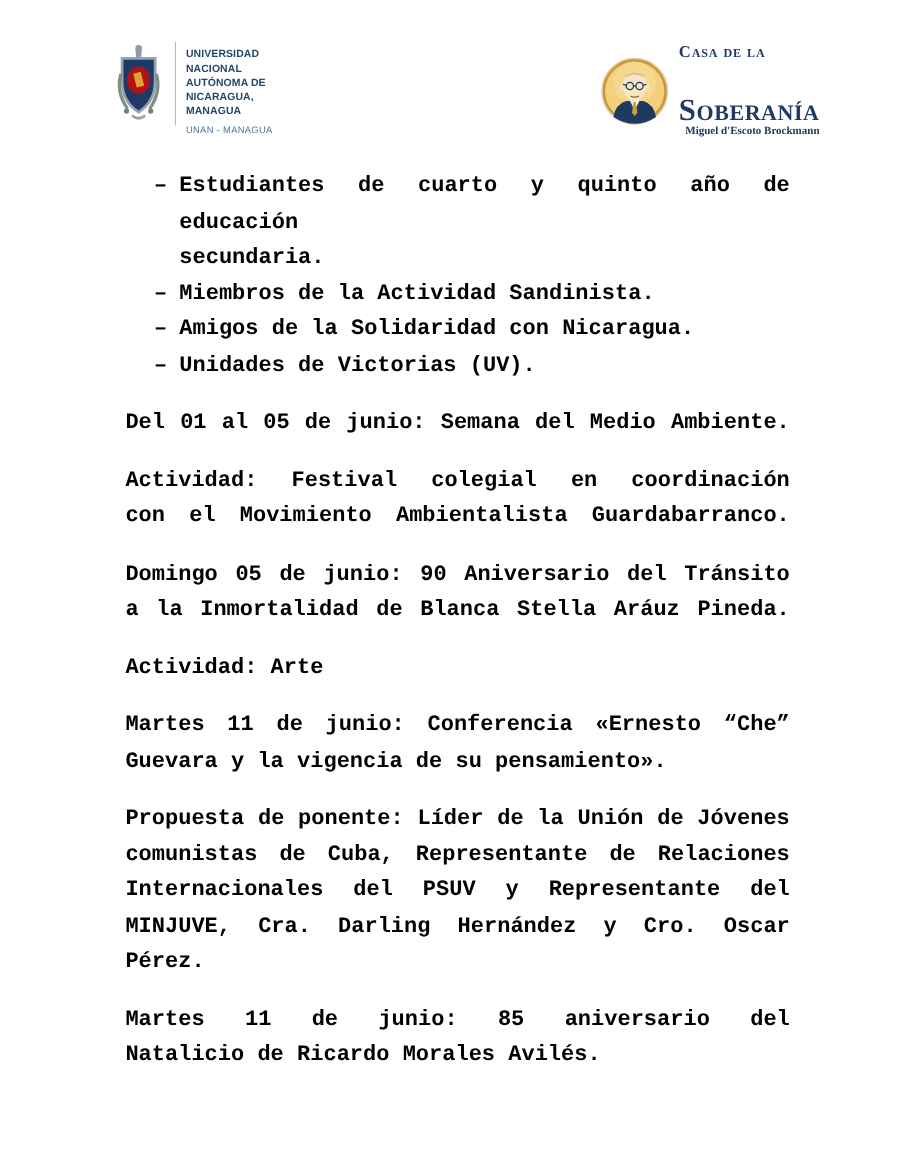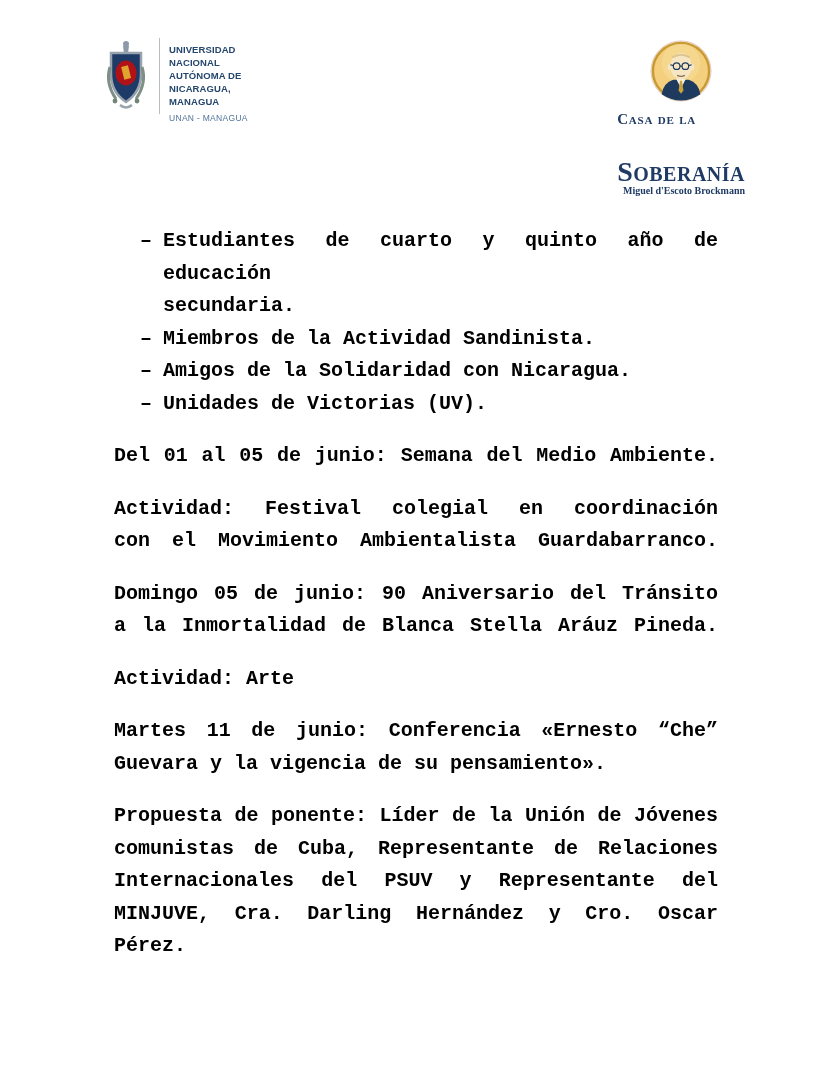--- a/index.html
+++ b/index.html
@@ -14,21 +14,21 @@
             padding:38px 80px 0 103px; }
   .logo-left { display:flex; align-items:flex-start; }
   .crest { margin-top:1px; flex:none; }
   .vsep { width:1px; background:#b6bcc2; height:76px; margin:0 9px 0 10px; flex:none; }
   .unan-text { padding-top:5px; font-family:"Liberation Sans",sans-serif;
                color:#25476d; font-weight:bold; font-size:9.5px; line-height:13px;
                letter-spacing:.1px; }
   .unan-sub { margin-top:4px; font-weight:normal; font-size:8.5px; color:#53739a;
               letter-spacing:.3px; }
 
-  .logo-right { display:flex; align-items:center; gap:9px; margin-top:2px;flex-direction:column; }
+  .logo-right { display:flex; align-items:center; gap:9px; margin-top:2px; }
   .casa-text { font-family:"Liberation Serif",serif; color:#1f3a64; }
   .casa1 { font-variant:small-caps; font-size:15px; letter-spacing:.8px;
            font-weight:600; line-height:16px; }
   .casa2 { font-variant:small-caps; font-size:28px; letter-spacing:.5px;
            font-weight:600; line-height:25px;margin-top:32px; }
   .casa3 { font-size:10px; font-weight:bold; line-height:12px; margin-top:1px;text-align:right; }
 
   
   .bodytext { margin:28px 107px 0 114px; font-weight:bold; font-size:20px;
               line-height:32.5px; color:#000; }
@@ -155,20 +155,24 @@
     </div>
 
     <div class="para">
       <div class="ln j">Propuesta de ponente: Líder de la Unión de Jóvenes</div>
       <div class="ln j">comunistas de Cuba, Representante de Relaciones</div>
       <div class="ln j">Internacionales del PSUV y Representante del</div>
       <div class="ln j">MINJUVE, Cra. Darling Hernández y Cro. Oscar</div>
       <div class="ln">Pérez.</div>
     </div>
 
+    <div class="para">
+      <div class="ln j">Martes 11 de junio: 85 aniversario del</div>
+      <div class="ln">Natalicio de Ricardo Morales Avilés.</div>
+    </div>
 
   </div>
 
   <div class="footer">
     <span>19</span>
   </div>
 
 </div>
 
 </body></html>

